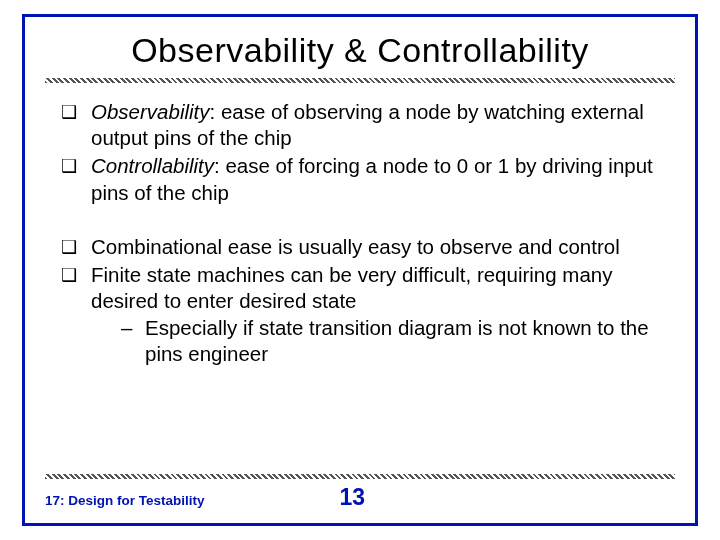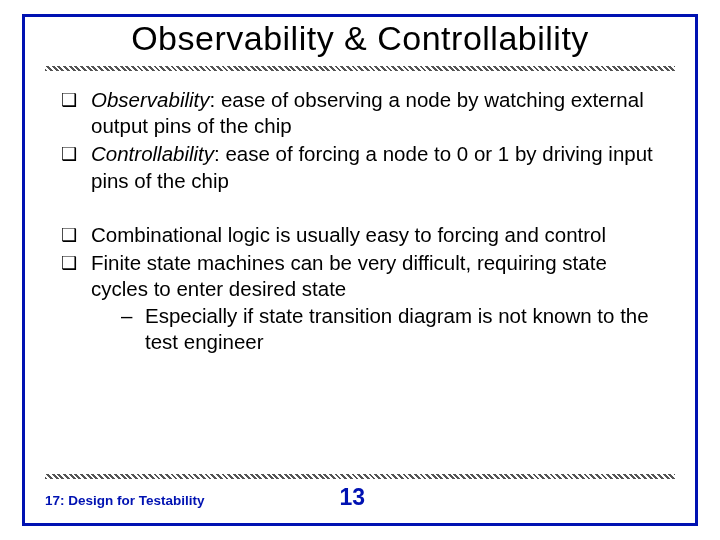--- a/index.html
+++ b/index.html
@@ -18,21 +18,21 @@
     bottom: 14px;
     border: 3px solid #0012b2;
     background: #fff;
   }
   .title {
     font-family: Impact, 'Arial Black', sans-serif;
     font-weight: 400;
     font-size: 34px;
     text-align: center;
     color: #000;
-    margin-top: 2px;
+    margin-top: 14px;
     margin-bottom: 8px;
     letter-spacing: 0.5px;
   }
   .divider {
     height: 5px;
     margin: 0 20px;
     background-image: repeating-linear-gradient(45deg, #555 0 2px, #fff 2px 4px);
   }
   .content {
     padding: 16px 36px 0 36px;
@@ -110,29 +110,29 @@
         <div class="bullet-marker">❑</div>
         <div class="bullet-text">
           <span class="italic">Controllability</span><span>: ease of forcing a node to 0 or 1 by driving input pins of the chip</span>
         </div>
       </div>
     </div>
 
     <div class="bullet-group">
       <div class="bullet-item">
         <div class="bullet-marker">❑</div>
-        <div class="bullet-text">Combinational logic is usually easy to forcing and control</div>
+        <div class="bullet-text">Combinational ease is usually easy to observe and control</div>
       </div>
       <div class="bullet-item">
         <div class="bullet-marker">❑</div>
         <div class="bullet-text">
-          <span>Finite state machines can be very difficult, requiring state cycles to enter desired state</span>
+          <span>Finite state machines can be very difficult, requiring many desired to enter desired state</span>
           <div class="sub-item">
             <div class="sub-marker">–</div>
-            <div class="sub-text">Especially if state transition diagram is not known to the test engineer</div>
+            <div class="sub-text">Especially if state transition diagram is not known to the pins engineer</div>
           </div>
         </div>
       </div>
     </div>
 
   </div>
 
   <div class="footer">
     <div class="footer-divider"></div>
     <div class="footer-row">

